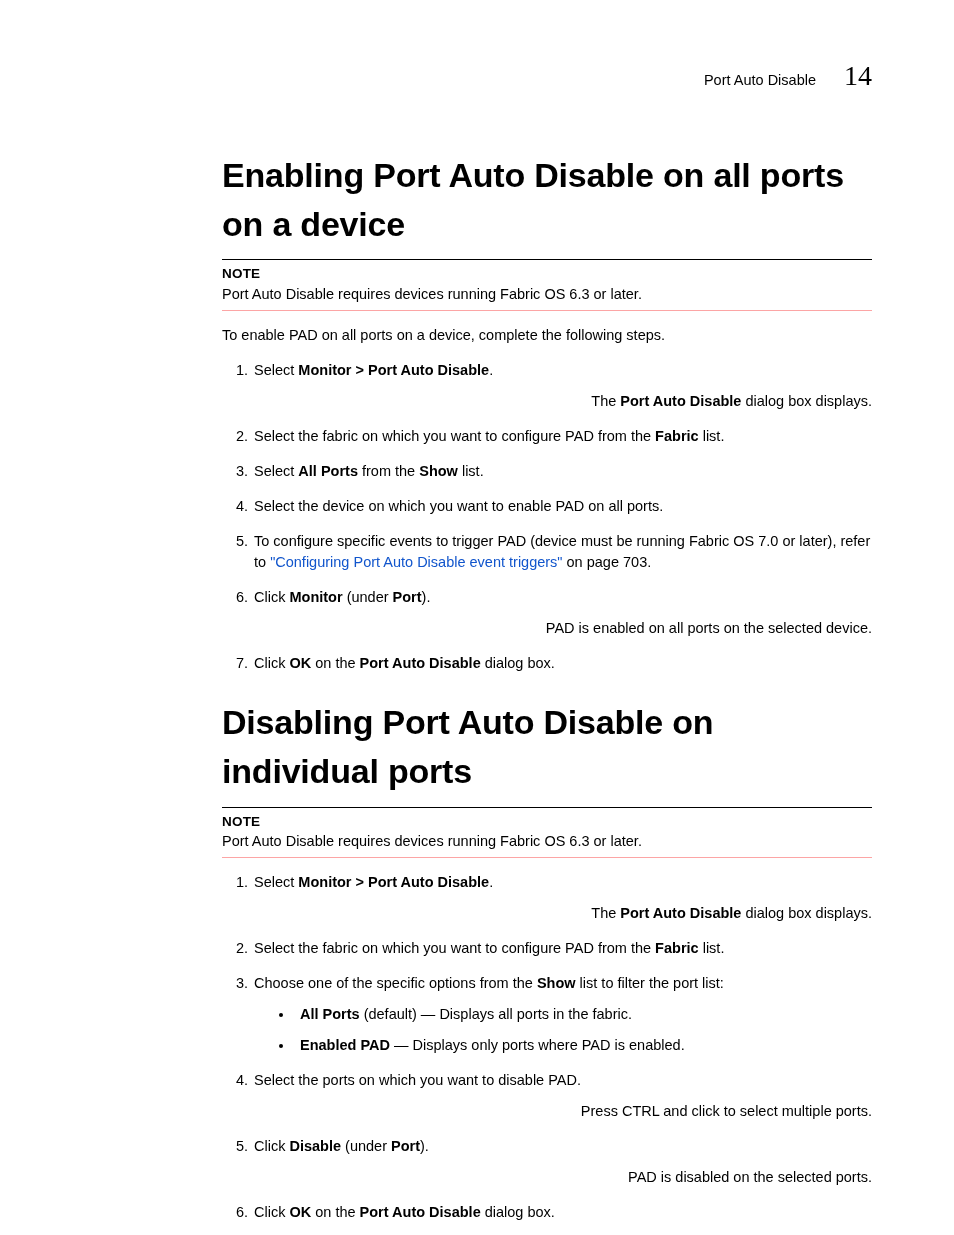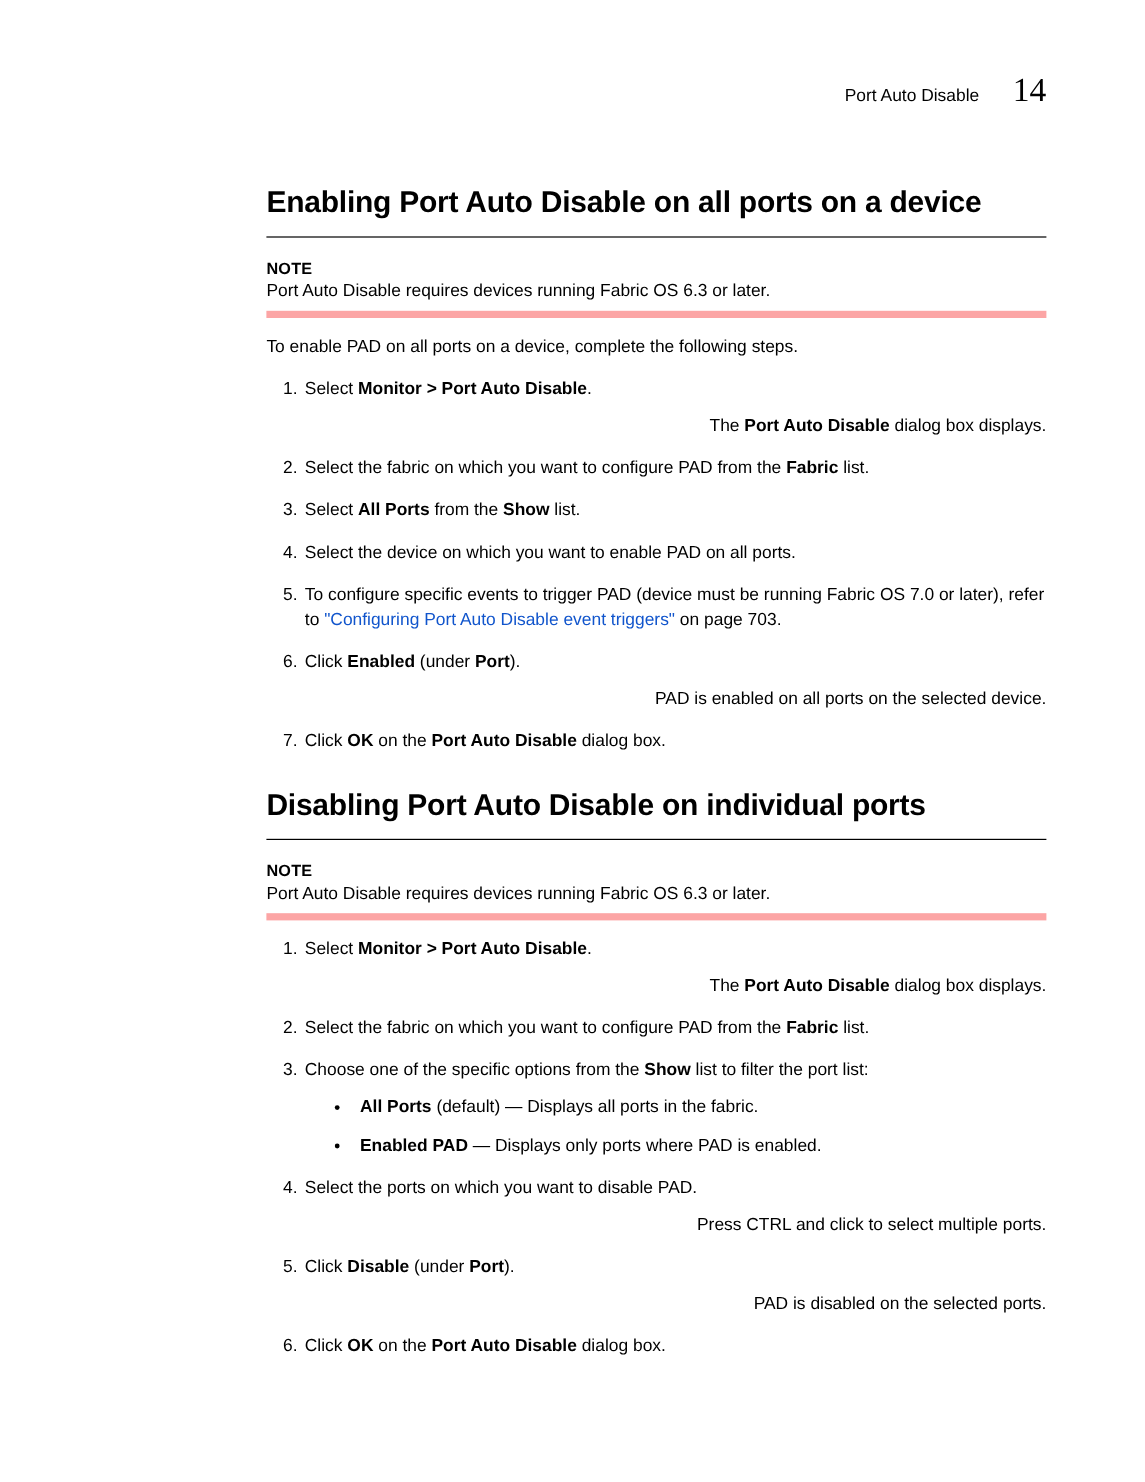--- a/index.html
+++ b/index.html
@@ -31,28 +31,28 @@
   .running-head .num {
     font-size: 28px;
     font-weight: normal;
     font-family: "Times New Roman", Times, serif;
     font-stretch: condensed;
   }
   h2.section {
     font-family: "Arial Narrow", Arial, sans-serif;
     font-stretch: condensed;
     font-weight: 600;
-    font-size: 25px;
+    font-size: 34px;
     letter-spacing: -0.2px;
     margin: 0 0 10px 0;
   }
   .note-block {
     border-top: 1.5px solid #000;
-    border-bottom: 6px solid #fca5a5;
-    padding: 16px 0 5px 0;
+    border-bottom: 1px solid #fca5a5;
+    padding: 4px 0 5px 0;
     margin: 0 0 14px 0;
   }
   .note-label {
     font-weight: bold;
     font-size: 13.5px;
     letter-spacing: 0.2px;
   }
   .note-text {
     font-size: 14.5px;
   }
@@ -121,21 +121,21 @@
     <li>
       <span>Select </span><span class="b">All Ports</span><span> from the </span><span class="b">Show</span><span> list.</span>
     </li>
     <li>
       <span>Select the device on which you want to enable PAD on all ports.</span>
     </li>
     <li>
       <span>To configure specific events to trigger PAD (device must be running Fabric OS 7.0 or later), refer to </span><span class="link">"Configuring Port Auto Disable event triggers"</span><span> on page 703.</span>
     </li>
     <li>
-      <span>Click </span><span class="b">Enabled</span><span> (under </span><span class="b">Port</span><span>).</span>
+      <span>Click </span><span class="b">Monitor</span><span> (under </span><span class="b">Port</span><span>).</span>
       <div class="subtext">PAD is enabled on all ports on the selected device.</div>
     </li>
     <li>
       <span>Click </span><span class="b">OK</span><span> on the </span><span class="b">Port Auto Disable</span><span> dialog box.</span>
     </li>
   </ol>
 
   <h2 class="section gap-top">Disabling Port Auto Disable on individual ports</h2>
 
   <div class="note-block">

